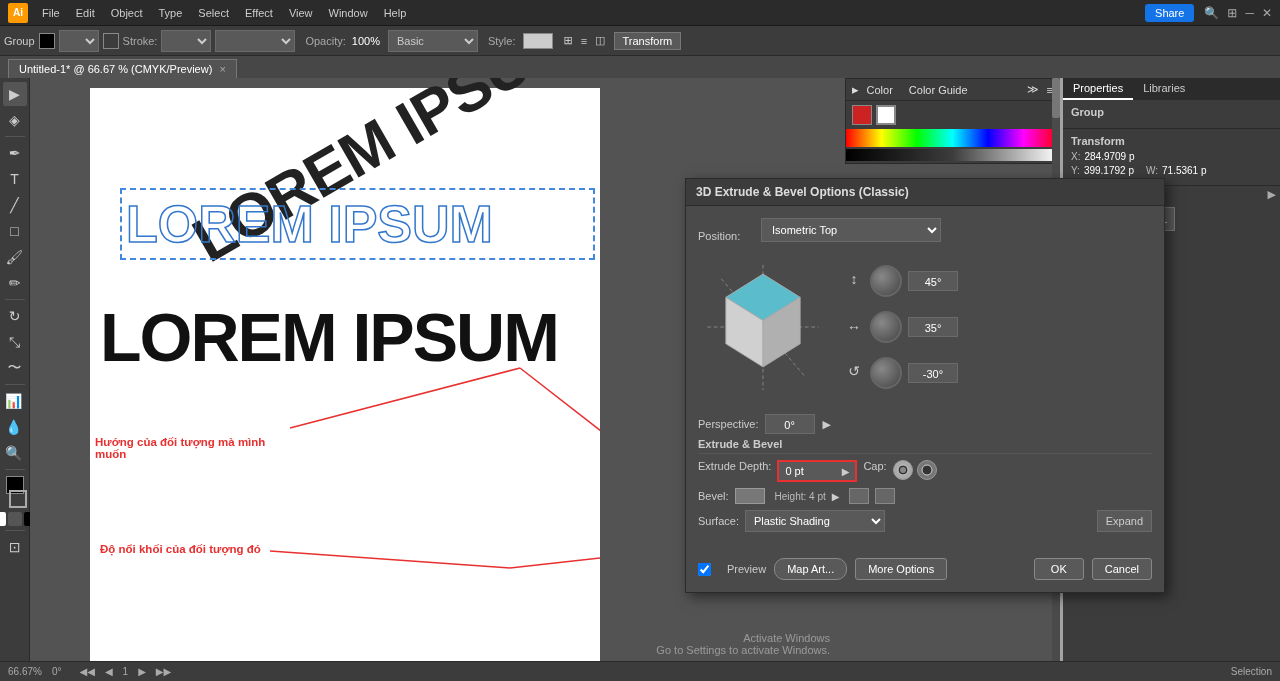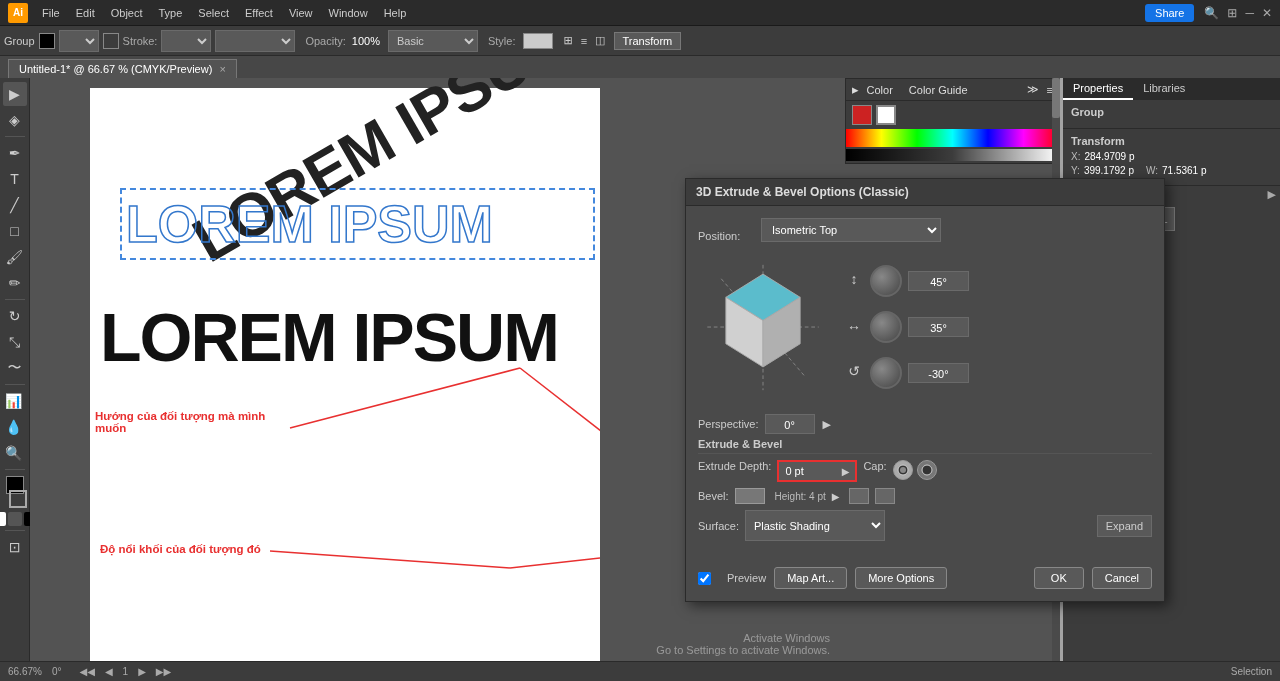--- a/index.html
+++ b/index.html
@@ -62,43 +62,43 @@
     .position-select { height: 24px; background: #595959; border: 1px solid #6a6a6a; color: #fff; font-size: 11px; padding: 0 6px; width: 180px; }
 
     .cube-area { display: flex; gap: 16px; margin-bottom: 12px; }
     .cube-preview { width: 130px; height: 150px; display: flex; align-items: center; justify-content: center; position: relative; }
 
     
     .rotation-controls { display: flex; flex-direction: column; gap: 14px; justify-content: center; flex: 1; }
     .rot-row { display: flex; align-items: center; gap: 6px; }
     .rot-icon { width: 20px; height: 20px; color: #ccc; font-size: 14px; text-align: center; }
     .rot-dial { width: 32px; height: 32px; border-radius: 50%; background: radial-gradient(circle at 35% 35%, #888, #444); border: 2px solid #666; }
-    .rot-value { width: 61px; height: 20px; background: #595959; border: 1px solid #6a6a6a; color: #fff; font-size: 11px; text-align: center; line-height: 20px; }
+    .rot-value { width: 50px; height: 20px; background: #595959; border: 1px solid #6a6a6a; color: #fff; font-size: 11px; text-align: center; line-height: 20px; }
 
     .perspective-row { display: flex; align-items: center; gap: 6px; margin-bottom: 4px; font-size: 11px; color: #ccc; }
 
     .section-title { font-size: 11px; color: #ccc; font-weight: bold; margin-bottom: 6px; border-bottom: 1px solid #555; padding-bottom: 3px; }
 
     .extrude-row { display: flex; align-items: flex-start; gap: 6px; margin-bottom: 6px; font-size: 11px; color: #ccc; }
     .extrude-depth-box { background: #595959; border: 2px solid #e83030; color: #fff; font-size: 11px; padding: 2px 6px; height: 22px; width: 80px; display: flex; align-items: center; justify-content: space-between; }
     .cap-btns { display: flex; gap: 4px; }
     .cap-btn { width: 20px; height: 20px; border-radius: 50%; background: #777; border: 1px solid #999; display: flex; align-items: center; justify-content: center; cursor: pointer; }
     .cap-btn.active { background: #aaa; }
 
     .bevel-row { display: flex; align-items: center; gap: 6px; margin-bottom: 6px; font-size: 11px; color: #ccc; }
     .bevel-select { height: 22px; background: #595959; border: 1px solid #6a6a6a; color: #fff; font-size: 11px; padding: 0 4px; flex: 1; }
     .bevel-preview { width: 30px; height: 16px; background: #777; border: 1px solid #999; }
 
     .surface-row { display: flex; align-items: center; gap: 6px; margin-bottom: 6px; font-size: 11px; color: #ccc; }
-    .surface-select { height: 31px; background: #595959; border: 1px solid #6a6a6a; color: #fff; font-size: 11px; padding: 0 4px; width: 140px; }
+    .surface-select { height: 22px; background: #595959; border: 1px solid #6a6a6a; color: #fff; font-size: 11px; padding: 0 4px; width: 140px; }
     .expand-btn { margin-left: auto; background: #595959; border: 1px solid #6a6a6a; color: #ccc; font-size: 11px; padding: 2px 8px; cursor: pointer; height: 22px; }
 
     .dialog-footer { display: flex; align-items: center; gap: 8px; padding: 8px 12px 12px; }
     .preview-check { display: flex; align-items: center; gap: 16px; font-size: 11px; color: #ccc; }
-    .map-art-btn { background: #595959; border: 1px solid #888; color: #fff; font-size: 11px; padding: 4px 12px; cursor: pointer; border-radius: 3px; }
+    .map-art-btn { background: #595959; border: 1px solid #888; color: #fff; font-size: 11px; padding: 4px 12px; cursor: pointer; border-radius: 10px; }
     .more-opts-btn { background: #595959; border: 1px solid #888; color: #fff; font-size: 11px; padding: 4px 12px; cursor: pointer; border-radius: 3px; }
     .ok-btn { background: #595959; border: 1px solid #888; color: #fff; font-size: 11px; padding: 4px 16px; cursor: pointer; border-radius: 3px; margin-left: auto; }
     .cancel-btn { background: #595959; border: 1px solid #888; color: #fff; font-size: 11px; padding: 4px 12px; cursor: pointer; border-radius: 3px; }
 
     
     .status-bar { height: 20px; background: #3c3c3c; display: flex; align-items: center; padding: 0 8px; gap: 10px; border-top: 1px solid #2a2a2a; font-size: 10px; color: #aaa; position: absolute; bottom: 0; left: 0; right: 0; }
 
     
     .win-watermark { position: absolute; bottom: 25px; right: 230px; color: rgba(255,255,255,0.4); font-size: 11px; text-align: right; }
   </style>
@@ -194,21 +194,21 @@
     <div class="canvas-paper">
 
       <div style="position:absolute; top:15px; left:80px; font-size:62px; font-weight:900; color:#222; transform:rotate(-30deg); font-family:'Arial Black', Impact, sans-serif; letter-spacing:-1px; white-space:nowrap;">LOREM IPSUM</div>
 
       <div style="position:absolute; top:100px; left:30px; right:5px; border:2px dashed #4488dd; padding:4px;">
         <span style="font-size:52px; font-weight:bold; color:transparent; -webkit-text-stroke:1.5px #3377cc; font-family:Arial, sans-serif; letter-spacing:0; white-space:nowrap;">LOREM IPSUM</span>
       </div>
 
       <div style="position:absolute; top:210px; left:10px; font-size:68px; font-weight:900; color:#111; font-family:'Arial Black', Impact, sans-serif; letter-spacing:-2px; white-space:nowrap;">LOREM IPSUM</div>
 
-      <div style="position:absolute; top:322px; left:5px; color:#e83030; font-size:11.5px; font-weight:bold; max-width:200px;">Hướng của đối tượng mà mình muốn</div>
+      <div style="position:absolute; top:348px; left:5px; color:#e83030; font-size:11.5px; font-weight:bold; max-width:200px;">Hướng của đối tượng mà mình muốn</div>
 
       <div style="position:absolute; top:455px; left:10px; color:#e83030; font-size:11.5px; font-weight:bold;">Độ nổi khối của đối tượng đó</div>
 
       <svg style="position:absolute;top:0;left:0;width:100%;height:100%;pointer-events:none;">
 
         <line x1="200" y1="340" x2="430" y2="280" stroke="#e83030" stroke-width="1.5"></line>
         <line x1="430" y1="280" x2="520" y2="350" stroke="#e83030" stroke-width="1.5"></line>
 
         <line x1="180" y1="463" x2="420" y2="480" stroke="#e83030" stroke-width="1.5"></line>
         <line x1="420" y1="480" x2="510" y2="470" stroke="#e83030" stroke-width="1.5"></line>

